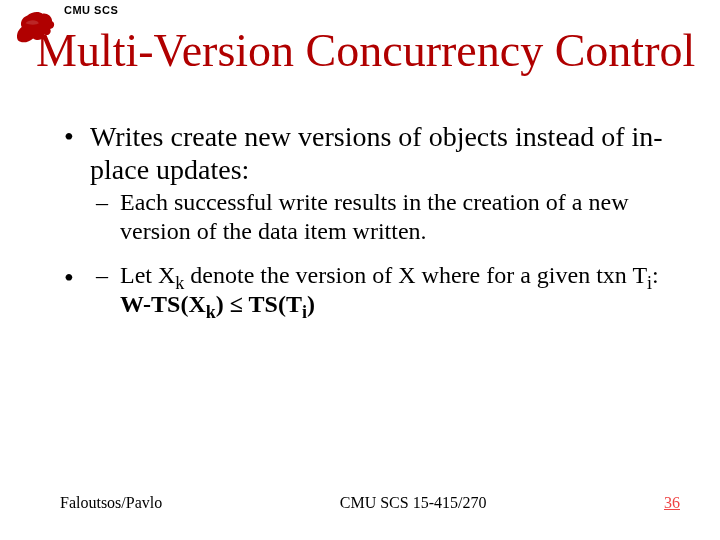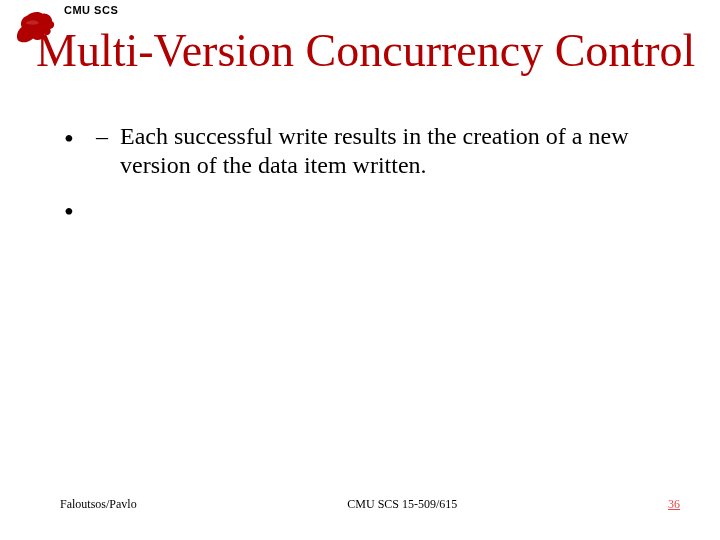--- a/index.html
+++ b/index.html
@@ -11,21 +11,21 @@
   .title { position: absolute; top: 26px; left: 36px; right: 20px; font-size: 46px; color: #b00000; line-height: 1.1; }
   .body { position: absolute; top: 120px; left: 60px; right: 40px; font-size: 28px; line-height: 1.18; }
   ul.bullets { list-style: none; }
   ul.bullets > li { position: relative; padding-left: 30px; margin-bottom: 14px; }
   ul.bullets > li::before { content: "•"; position: absolute; left: 4px; top: 0; font-size: 28px; }
   ul.dashes { list-style: none; margin-top: 2px; }
   ul.dashes > li { position: relative; padding-left: 26px; font-size: 24px; margin-bottom: 12px; margin-left: 4px; line-height: 1.22; }
   ul.dashes > li::before { content: "–"; position: absolute; left: 2px; top: 0; font-size: 24px; }
   .sub { font-size: 75%; vertical-align: sub; line-height: 0; }
   .bold { font-weight: bold; }
-  .footer { position: absolute; left: 60px; right: 40px; bottom: 28px; display: flex; justify-content: space-between; font-size: 12px; }
+  .footer { position: absolute; left: 60px; right: 40px; bottom: 28px; display: flex; justify-content: space-between; font-size: 16px; }
   .footer .pagenum { color: #ef4444; text-decoration: underline; }
 </style>
 </head>
 <body>
 
 <div class="slide">
 
   <div class="header">
     <svg class="logo" viewBox="0 0 48 40">
       <g fill="#b00000">
@@ -34,28 +34,34 @@
       </g>
     </svg>
     <div class="dept">CMU SCS</div>
   </div>
 
   <div class="title">Multi-Version Concurrency Control</div>
 
   <div class="body">
     <ul class="bullets">
       <li>
+        <span>Writes create new versions of objects instead of in-place updates:</span>
         <ul class="dashes">
           <li>Each successful write results in the creation of a new version of the data item written.</li>
         </ul>
       </li>
       <li>
+        <ul class="dashes">
+          <li>
+            <span>Let X</span><span class="sub">k</span><span> denote the version of X where for a given txn T</span><span class="sub">i</span><span>: </span><span class="bold"><span>W-TS(X</span><span class="sub">k</span><span>) ≤ TS(T</span><span class="sub">i</span><span>)</span></span>
+          </li>
+        </ul>
       </li>
     </ul>
   </div>
 
   <div class="footer">
     <span>Faloutsos/Pavlo</span>
-    <span>CMU SCS 15-509/615</span>
+    <span>CMU SCS 15-415/270</span>
     <span class="pagenum">36</span>
   </div>
 
 </div>
 
 </body></html>

